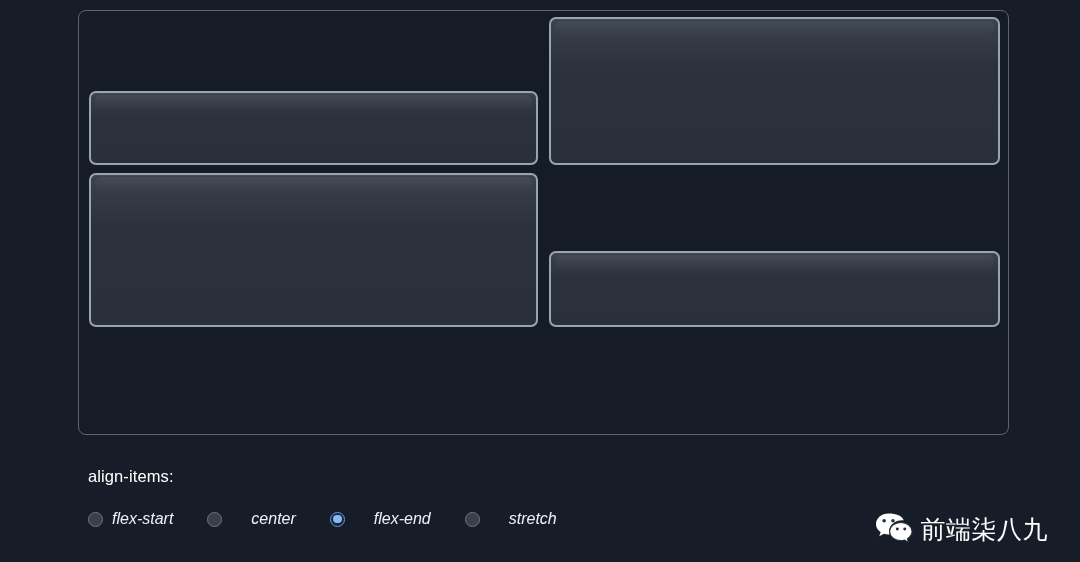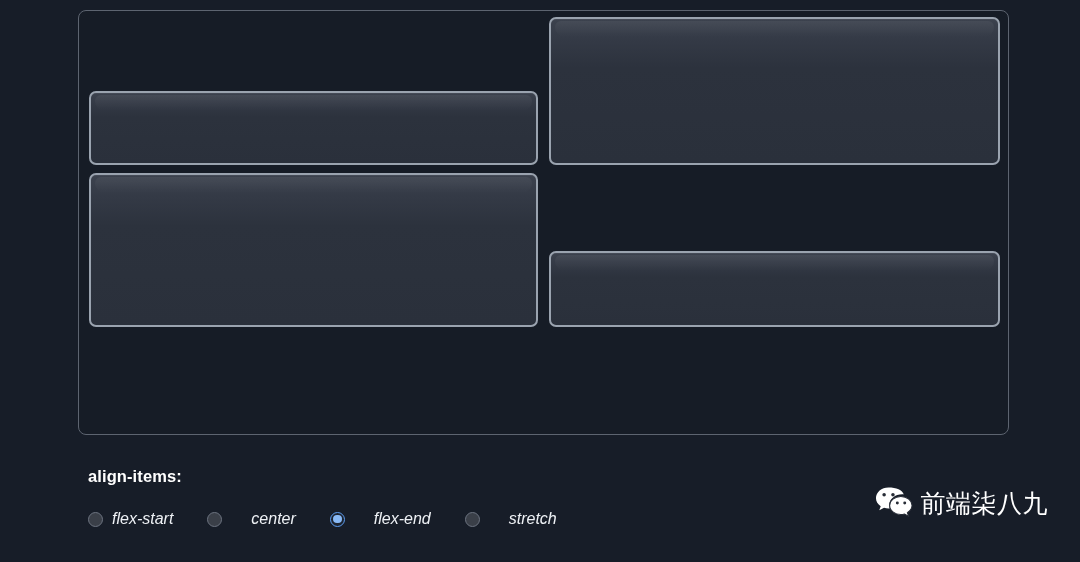--- a/index.html
+++ b/index.html
@@ -64,21 +64,21 @@
   #controls {
     position: absolute;
     left: 88px;
     top: 466px;
     width: 700px;
   }
 
   #controls-title {
     color: #ffffff;
     font-size: 16.5px;
-    font-weight: bold;
+    font-weight: normal;
     letter-spacing: 0.1px;
     line-height: 20px;
   }
 
   #radio-row {
     display: flex;
     align-items: center;
     margin-top: 24px;
   }
 
@@ -122,21 +122,21 @@
     margin-left: 9px;
     line-height: 18px;
     white-space: nowrap;
     font-style: italic;
   }
 
   
   #watermark {
     position: absolute;
     right: 32px;
-    top: 486px;
+    top: 512px;
     display: flex;
     align-items: center;
     text-align: center;
   }
 
   #wechat-icon {
     width: 38px;
     height: 33px;
     flex: 0 0 auto;
   }

